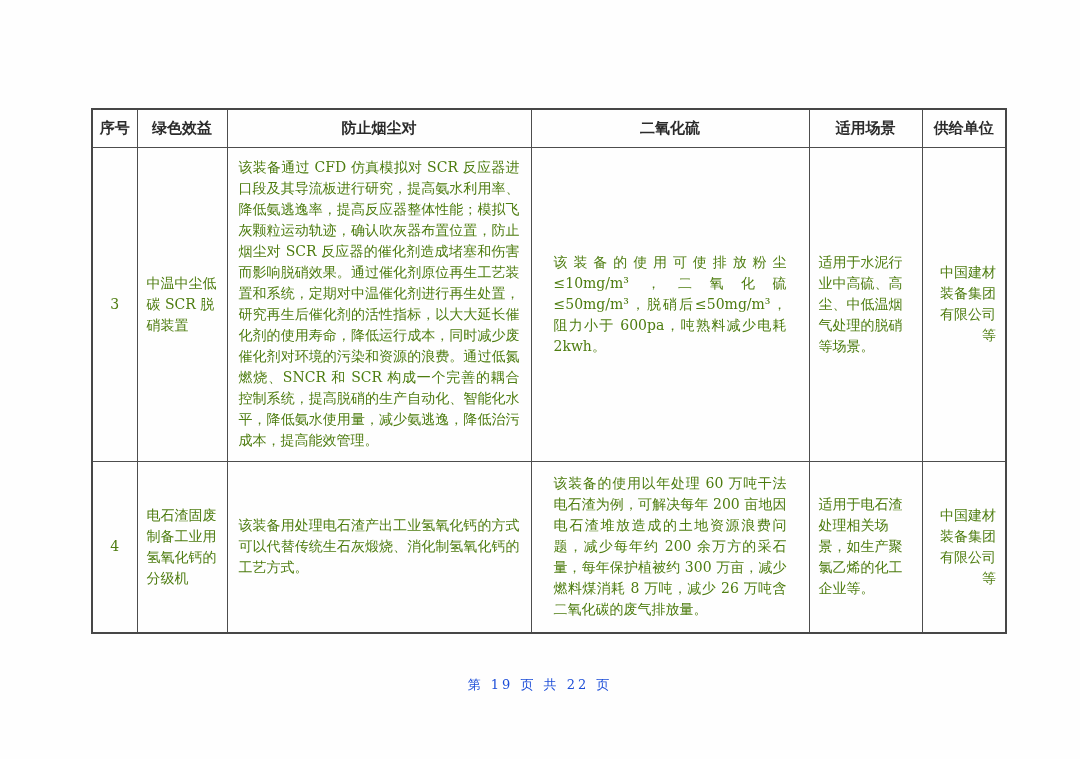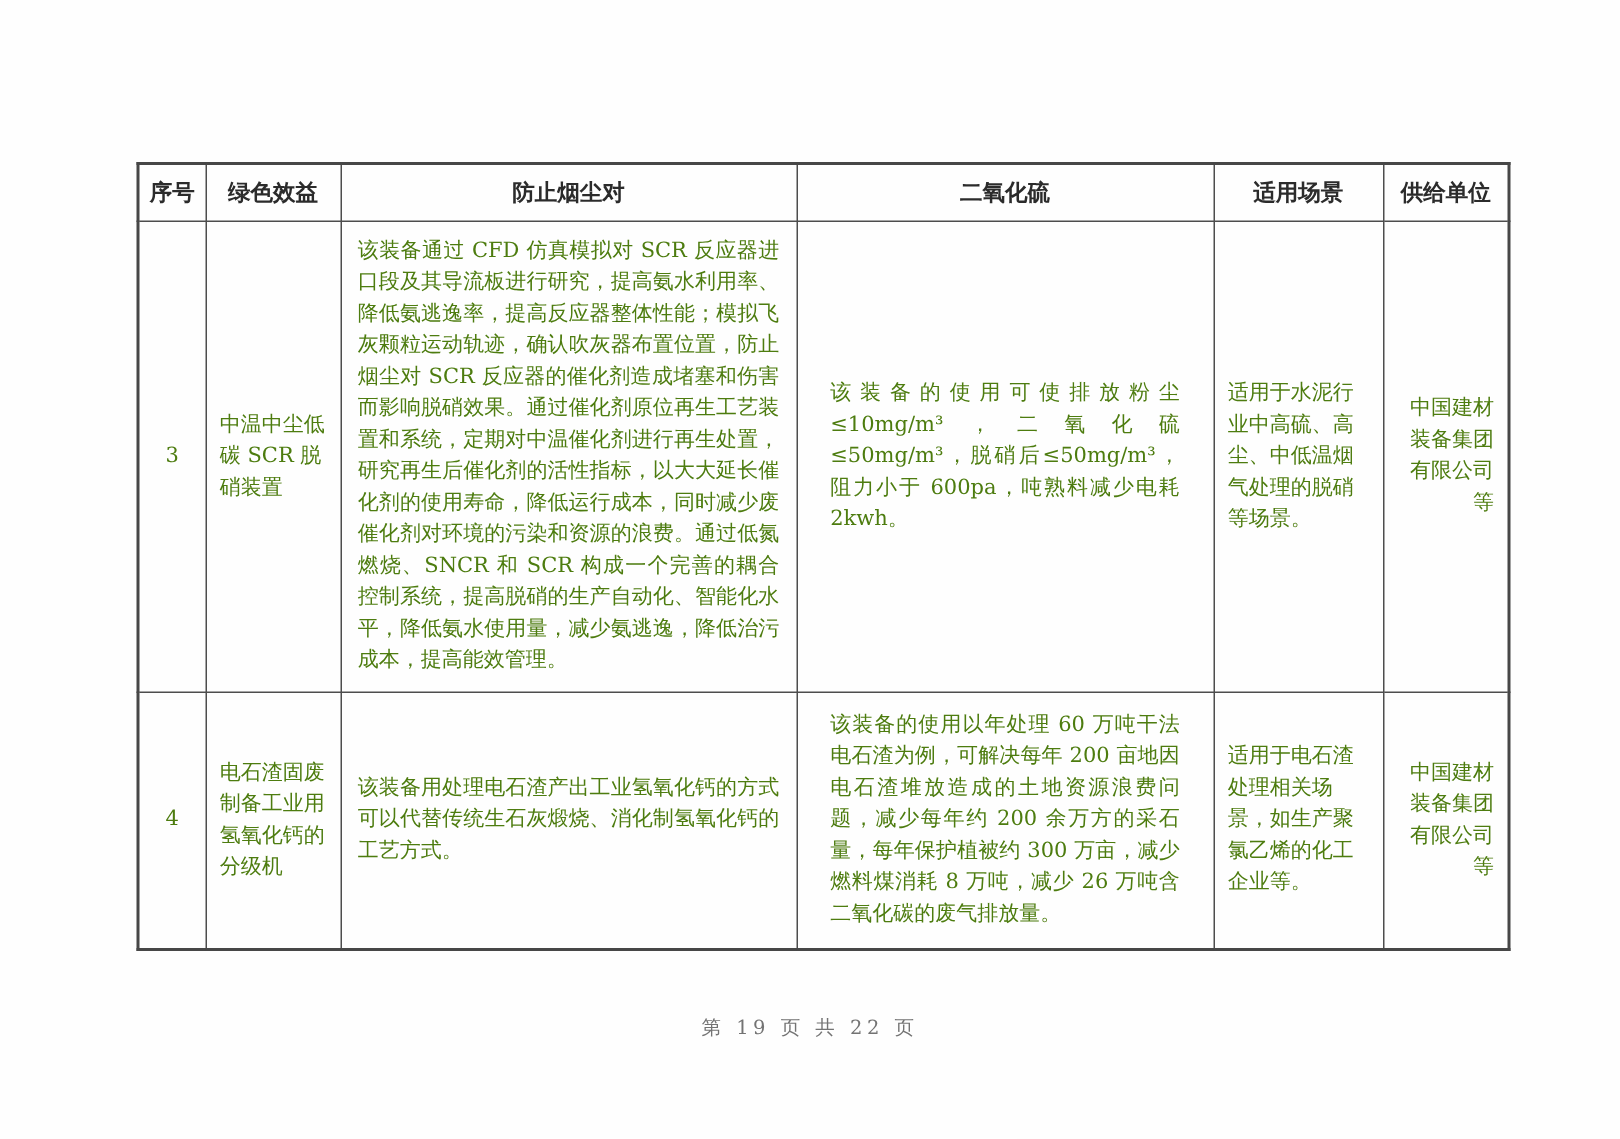--- a/index.html
+++ b/index.html
@@ -46,21 +46,21 @@
   td.c-benefit{ text-align: justify; padding: 8px 22px; }
   td.c-scenario { text-align: left; padding: 22px 9px; }
   td.c-supplier { text-align: right; padding: 6px 9px; }
   .footer {
     position: absolute;
     left: 0; top: 676px;
     width: 1080px;
     text-align: center;
     font-size: 13px;
     letter-spacing: 3px;
-    color: #737373;
+    color: #1d4ed8;
   }
 </style>
 </head>
 <body>
 
 <div class="page">
 
   <table class="results">
     <colgroup>
       <col style="width:45px">

